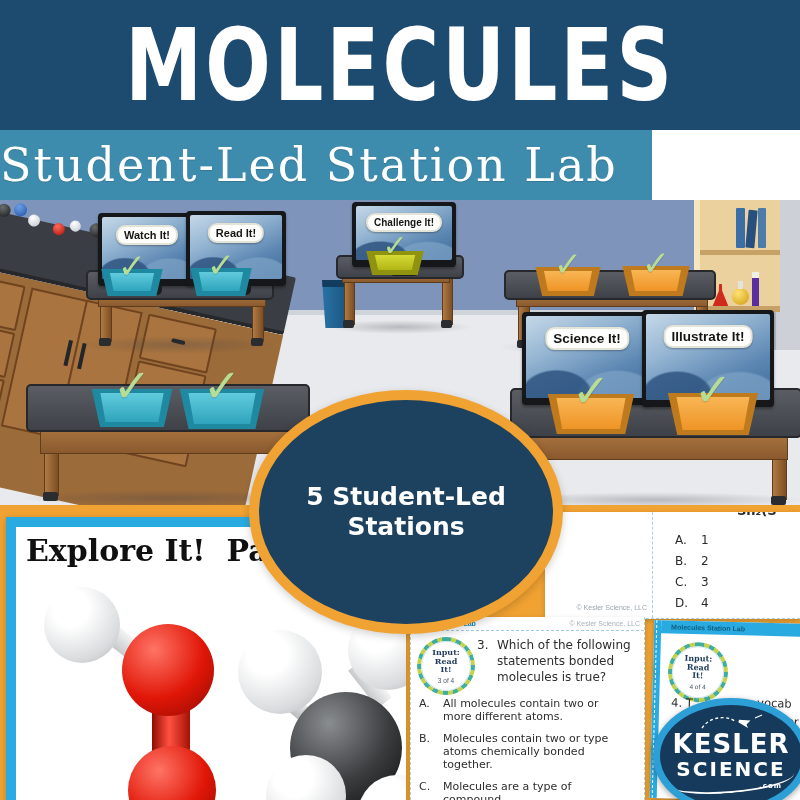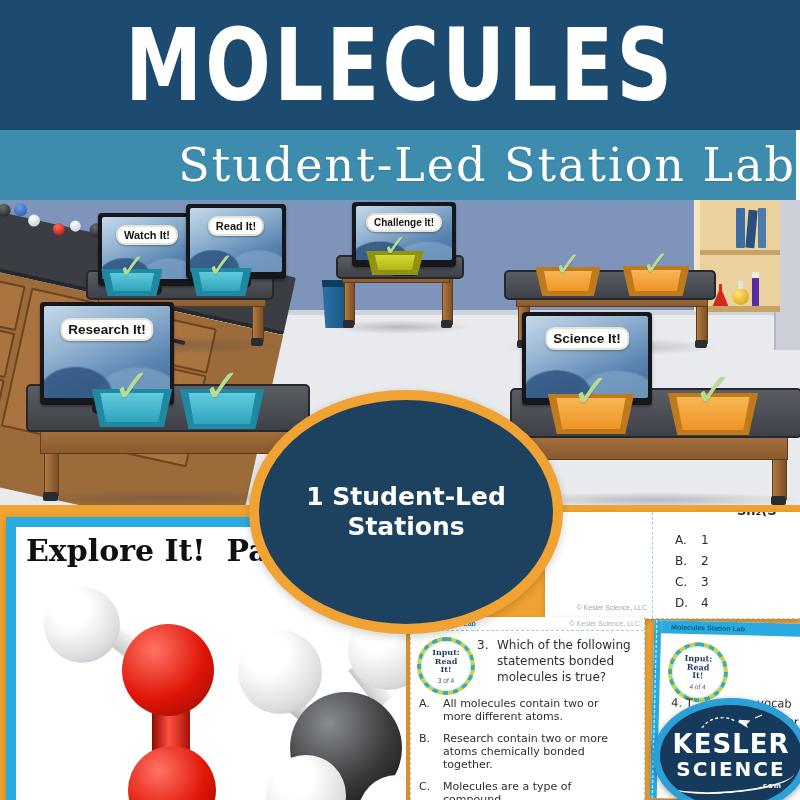--- a/index.html
+++ b/index.html
@@ -3,22 +3,22 @@
 <meta charset="utf-8">
 <style>
   html,body{margin:0;padding:0;}
   body{width:800px;height:800px;position:relative;overflow:hidden;background:#fff;
        font-family:"DejaVu Sans",sans-serif;}
   
   .banner-navy{position:absolute;left:0;top:0;width:800px;height:130px;background:var(--navy,#1d4b70);
                display:flex;align-items:center;justify-content:center;}
   .banner-navy h1{margin:0;color:#fff;font-size:94px;font-weight:700;letter-spacing:4px;
                   transform:scale(.82,1.06);white-space:nowrap;}
-  .banner-teal{position:absolute;left:0;top:130px;width:796px;height:70px;background:var(--teal,#3e8cad);
-               display:flex;align-items:center;justify-content:flex-end;}
+  .banner-teal{position:absolute;left:0;top:130px;width:652px;height:70px;background:var(--teal,#3e8cad);
+               display:flex;align-items:center;justify-content:flex-start;}
   .banner-teal h2{margin:0;color:#fff;font-family:"DejaVu Serif",serif;font-size:46px;font-weight:400;
                   letter-spacing:2px;white-space:nowrap;text-shadow:0 1px 1px rgba(0,0,0,.15);}
   
   .scene{position:absolute;left:0;top:200px;width:800px;height:305px;overflow:hidden;background:var(--floor,#e9eaed);}
   .wall{position:absolute;left:0;top:0;width:800px;height:112px;background:var(--wall,#7e94ba);}
   .baseboard{position:absolute;left:0;top:110px;width:800px;height:5px;background:#cfd4db;}
   .wall-right{position:absolute;left:774px;top:0;width:26px;height:150px;background:#cdd1d7;border-left:2px solid #b4b9c1;}
   
   .counter{position:absolute;left:-36px;top:4px;width:340px;height:300px;transform:rotate(12.5deg);transform-origin:0 0;}
   .counter-top{position:absolute;left:0;top:0;width:340px;height:55px;background:var(--counter-top,#3a3d43);
@@ -62,21 +62,21 @@
   .screen{width:100%;height:100%;border-radius:2px;position:relative;overflow:hidden;
           background:linear-gradient(155deg,#c6d8e8 0%,#93b4d2 35%,#5b86b2 70%,#3f6b99 100%);}
   .screen::before{content:'';position:absolute;right:-15%;bottom:-35%;width:80%;height:75%;
           background:radial-gradient(ellipse,#7ea3c6 0 55%,transparent 60%);opacity:.7;}
   .screen::after{content:'';position:absolute;left:-10%;bottom:-30%;width:70%;height:70%;
           background:radial-gradient(ellipse,#2e5480 0 55%,transparent 60%);opacity:.85;}
   .cloud{position:absolute;top:13%;left:50%;transform:translateX(-50%);background:#fdfdfb;
          border:2px solid #e3e3d8;border-radius:9px;padding:2px 6px;font-weight:700;color:#161616;
          white-space:nowrap;box-shadow:0 1px 2px rgba(0,0,0,.3);z-index:2;font-family:"Liberation Sans",sans-serif;}
   .m-watch{left:98px;top:13px;width:90px;height:62px}
-  .m-read{left:186px;top:4px;width:92px;height:64px}
+  .m-read{left:186px;top:11px;width:92px;height:64px}
   .m-challenge{left:352px;top:2px;width:96px;height:54px}
   .m-write{left:522px;top:11px;width:88px;height:64px}
   .m-assess{left:610px;top:9px;width:88px;height:66px}
   .m-research{left:40px;top:102px;width:126px;height:92px}
   .m-explore{left:164px;top:98px;width:128px;height:98px}
   .m-organize{left:522px;top:112px;width:122px;height:82px}
   .m-illustrate{left:642px;top:110px;width:124px;height:86px}
   .m-watch .cloud,.m-read .cloud,.m-write .cloud,.m-assess .cloud{font-size:11px}
   .m-challenge .cloud{font-size:10px}
   .m-research .cloud,.m-explore .cloud,.m-organize .cloud,.m-illustrate .cloud{font-size:13.5px}
@@ -286,28 +286,28 @@
   <div class="monitor m-read">
     <div class="screen">
       <div class="cloud">Read It!</div>
     </div>
   </div>
   <div class="monitor m-challenge">
     <div class="screen">
       <div class="cloud">Challenge It!</div>
     </div>
   </div>
-  <div class="monitor m-research">
-    <div class="screen">
-      <div class="cloud">Research It!</div>
-    </div>
-  </div>
   <div class="monitor m-organize">
     <div class="screen">
       <div class="cloud">Science It!</div>
+    </div>
+  </div>
+  <div class="monitor m-illustrate">
+    <div class="screen">
+      <div class="cloud">Illustrate It!</div>
     </div>
   </div>
 
   <div class="tray teal t-watch">
     <div class="tray-outer"></div>
       <div class="tray-inner"></div>
     <span class="check">✓</span>
   </div>
   <div class="tray teal t-read">
     <div class="tray-outer"></div>
@@ -411,21 +411,21 @@
       <span class="qn">3.</span>
       <span class="qt">Which of the following statements bonded molecules is true?</span>
     </div>
     <div class="sm-opts">
       <div class="opt">
         <span class="ltr">A.</span>
         <span class="txt">All molecules contain two or more different atoms.</span>
       </div>
       <div class="opt">
         <span class="ltr">B.</span>
-        <span class="txt">Research contain two or more atoms chemically bonded together.</span>
+        <span class="txt">Molecules contain two or type atoms chemically bonded together.</span>
       </div>
       <div class="opt">
         <span class="ltr">C.</span>
         <span class="txt">Molecules are a type of compound.</span>
       </div>
 
     </div>
   </div>
 
   <div class="card4">
@@ -444,21 +444,21 @@
       <span class="c4-frag f-start">4. T</span>
       <span class="c4-frag f-mid">vocab</span>
       <span class="c4-frag f-right">er</span>
       <span class="c4-frag f-bottom">meanings from</span>
     </div>
   </div>
 </div>
 
 <div class="oval-badge">
   <div class="ob-text">
-    <div class="ob-line1">1 Student-Led Stations</div>
+    <div class="ob-line1">5 Student-Led Stations</div>
   </div>
 </div>
 
 <div class="logo">
   <svg class="logo-rocket" width="70" height="20" viewBox="0 0 70 20">
     <path d="M4 15 C 12 3, 30 2, 38 9" stroke="#ffffff" fill="none" stroke-width="1.4" stroke-dasharray="3 2.5"></path>
     <g transform="translate(42,4) rotate(18)">
       <path d="M0 3 L11 0 L8.5 5 L11 8 L0 5.5 Z" fill="#ffffff"></path>
     </g>
     <path d="M57 5 l7 -3" stroke="#ffffff" stroke-width="1.3" fill="none"></path>

